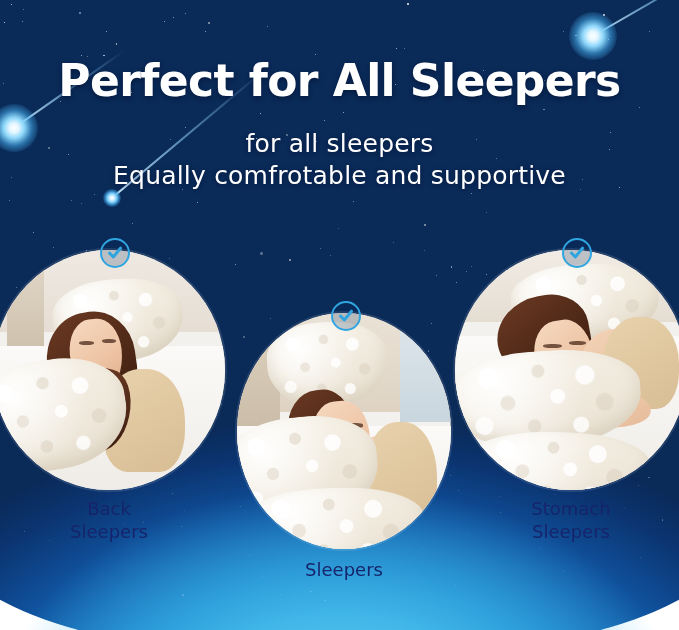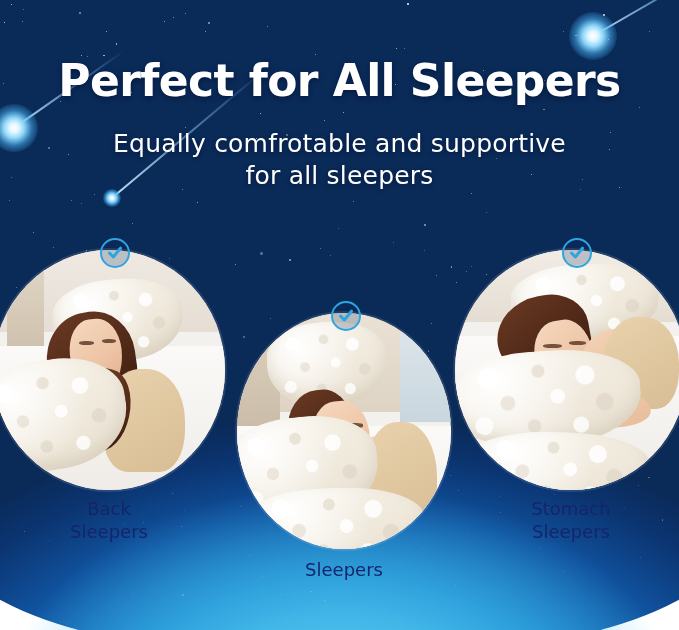--- a/index.html
+++ b/index.html
@@ -384,22 +384,22 @@
 
     <div class="comet" style="left:112px;top:198px;transform:rotate(-40deg);">
       <div class="tail" style="width:200px;"></div>
       <div class="head"></div>
     </div>
   </div>
 
   <div class="headline">Perfect for All Sleepers</div>
 
   <div class="subline">
+    <span>for all sleepers</span>
     <span>Equally comfrotable and supportive</span>
-    <span>for all sleepers</span>
   </div>
 
   <div class="card" style="left:-7px;top:250px;width:232px;height:290px;">
 
     <div class="photo" style="left:0;top:0;width:232px;height:240px;">
       <div class="scene">
         <div class="bed"></div>
         <div class="wall"></div>
         <div class="headboard" style="left:6%;top:0;width:16%;height:40%;background:linear-gradient(180deg,#e3d8c9,#cfc2ae);"></div>
         <div class="sheet"></div>

